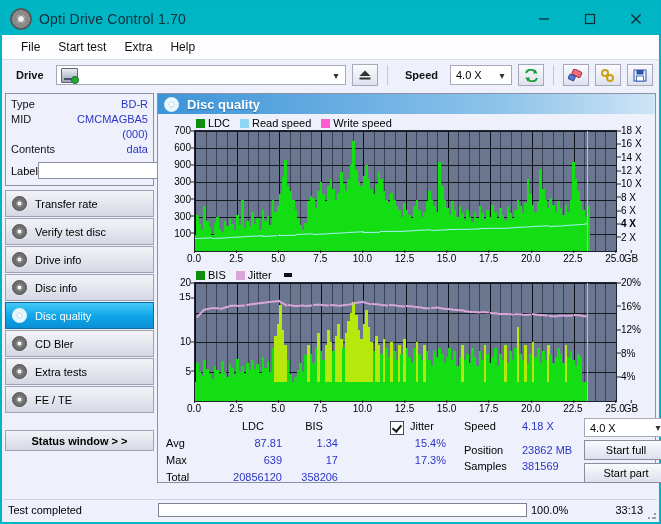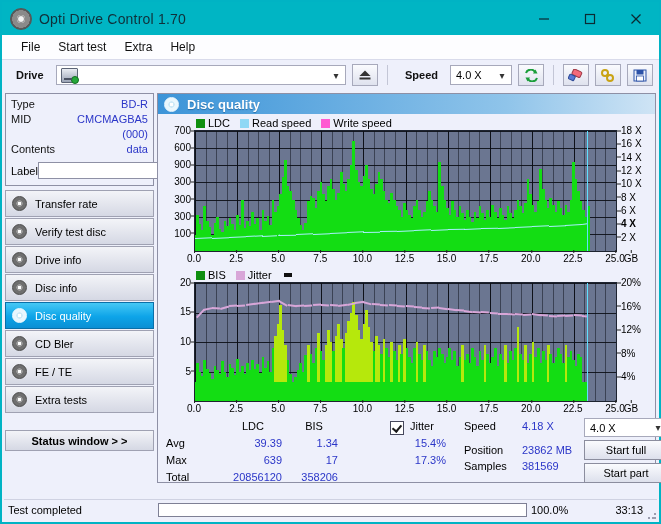--- a/index.html
+++ b/index.html
@@ -365,27 +365,27 @@
         <div class="navbtn">
           <span class="cd-ico">
               <span class="disc"></span>
             </span>
           <span class="nlabel">CD Bler</span>
         </div>
         <div class="navbtn">
           <span class="cd-ico">
               <span class="disc"></span>
             </span>
-          <span class="nlabel">FE / TE</span>
+          <span class="nlabel">Extra tests</span>
         </div>
         <div class="navbtn">
           <span class="cd-ico">
               <span class="disc"></span>
             </span>
-          <span class="nlabel">Extra tests</span>
+          <span class="nlabel">FE / TE</span>
         </div>
       </div>
 
       <div class="statusrow">
         <div class="statusbtn">Status window &gt; &gt;</div>
       </div>
     </div>
 
     <div class="right">
       <div class="panel">
@@ -704,21 +704,21 @@
               <span class="lg">
                 <span class="sw" style="background:#d8a6d8"></span>
                 <span>Jitter</span>
               </span>
               <span class="sw" style="background:#101010;width:8px;height:4px;margin-left:2px"></span>
             </div>
             <div class="chart-wrap" style="height:120px">
               <div class="yaxis" id="bis-yaxis" style="height: 118px;">
                   <div class="ytick" style="top: 88.5px;">5</div>
                   <div class="ytick" style="top: 59px;">10</div>
-                  <div class="ytick" style="top: 29px;">15</div>
+                  <div class="ytick" style="top: 15px; font-family: Liberation Mono, monospace;">15</div>
                   <div class="ytick" style="top: 0px;">20</div>
                 </div>
               <div class="plot" id="bis-plot">
                   <div class="gridv" style="left: 0px;"></div>
                   <div class="gridv" style="left: 10.525px;"></div>
                   <div class="gridv" style="left: 21.05px;"></div>
                   <div class="gridv" style="left: 31.575px;"></div>
                   <div class="gridv" style="left: 42.1px;"></div>
                   <div class="gridv" style="left: 52.625px;"></div>
                   <div class="gridv" style="left: 63.15px;"></div>
@@ -1004,21 +1004,21 @@
         </div>
 
         <div class="stats">
           <div class="stats-left">
             <span class="st" style="left:62px;top:2px;width:58px;text-align:center">LDC</span>
             <span class="st" style="left:128px;top:2px;width:48px;text-align:center">BIS</span>
             <span class="checkbox" style="position:absolute;left:228px;top:3px"></span>
             <span class="st" style="left:248px;top:2px">Jitter</span>
 
             <span class="st" style="left:4px;top:19px">Avg</span>
-            <span class="st num" style="left:62px;top:19px;width:58px">39.39</span>
+            <span class="st num" style="left:62px;top:19px;width:58px">87.81</span>
             <span class="st num" style="left:120px;top:19px;width:56px">1.34</span>
             <span class="st num" style="left:224px;top:19px;width:60px">15.4%</span>
 
             <span class="st" style="left:4px;top:36px">Max</span>
             <span class="st num" style="left:62px;top:36px;width:58px">639</span>
             <span class="st num" style="left:120px;top:36px;width:56px">17</span>
             <span class="st num" style="left:224px;top:36px;width:60px">17.3%</span>
 
             <span class="st" style="left:4px;top:53px">Total</span>
             <span class="st num" style="left:42px;top:53px;width:78px">20856120</span>

